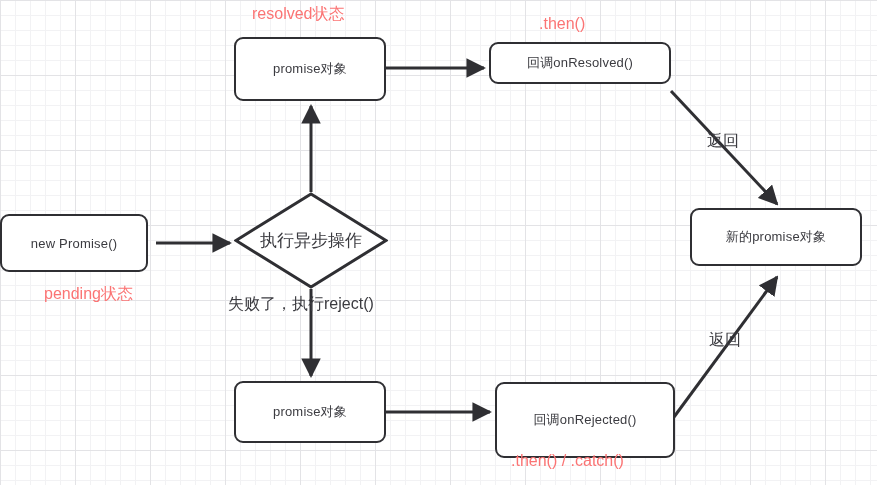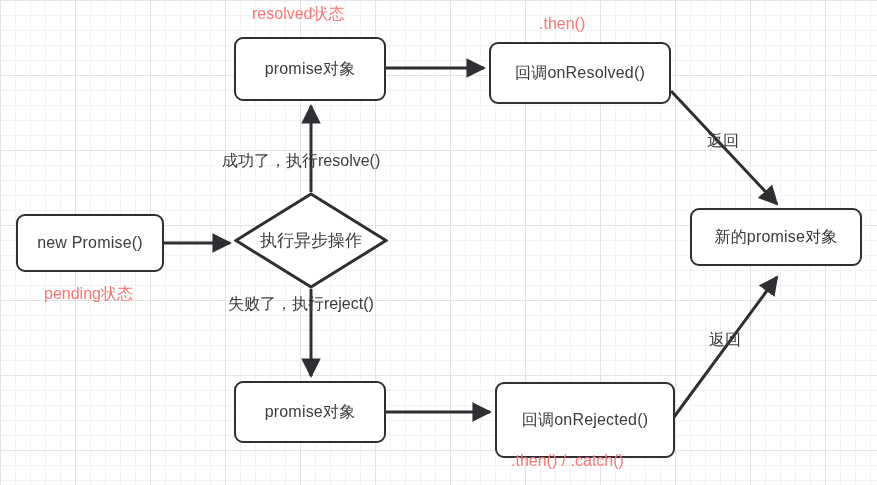--- a/index.html
+++ b/index.html
@@ -37,21 +37,21 @@
   .node {
     position: absolute;
     box-sizing: border-box;
     background: #ffffff;
     border: 2.5px solid #2f2f33;
     border-radius: 9px;
     display: flex;
     align-items: center;
     justify-content: center;
     color: #3b3b40;
-    font-size: 16px;
+    font-size: 13px;
     letter-spacing: 0.2px;
     white-space: nowrap;
   }
   .diamond-wrap {
     position: absolute;
     display: flex;
     align-items: center;
     justify-content: center;
   }
   .diamond-wrap svg {
@@ -104,40 +104,40 @@
       <path d="M 386 68 L 484 68"></path>
 
       <path d="M 386 412 L 490 412"></path>
 
       <path d="M 671 91 L 777 204"></path>
 
       <path d="M 674 417 L 777 277"></path>
     </g>
   </svg>
 
-  <div class="node" style="left:16px; top:214px; width:148px; height:58px;align-items:center;">
+  <div class="node" style="left:0; top:214px; width:148px; height:58px;align-items:center;">
     <span>new Promise()</span>
   </div>
 
   <div class="diamond-wrap" style="left:234px; top:192px; width:154px; height:97px;">
     <svg width="154" height="97" viewBox="0 0 154 97" xmlns="http://www.w3.org/2000/svg">
       <polygon points="77,2 152,48.5 77,95 2,48.5" fill="#ffffff" stroke="#2f2f33" stroke-width="3"></polygon>
     </svg>
     <span class="diamond-label">执行异步操作</span>
   </div>
 
   <div class="node" style="left:234px; top:37px; width:152px; height:64px;">
     <span>promise对象</span>
   </div>
 
   <div class="node" style="left:234px; top:381px; width:152px; height:62px;">
     <span>promise对象</span>
   </div>
 
-  <div class="node" style="left:489px; top:42px; width:182px; height:62px;">
+  <div class="node" style="left:489px; top:42px; width:182px; height:42px;">
     <span>回调onResolved()</span>
   </div>
 
   <div class="node" style="left:495px; top:382px; width:180px; height:76px;">
     <span>回调onRejected()</span>
   </div>
 
   <div class="node" style="left:690px; top:208px; width:172px; height:58px;">
     <span>新的promise对象</span>
   </div>
@@ -152,23 +152,20 @@
 
 
   <div class="state-label" style="left:539px; top:15px;">
     <span>.then()</span>
   </div>
 
   <div class="state-label" style="left:511px; top:452px;">
     <span>.then() / .catch()</span>
   </div>
 
-  <div class="edge-label" style="left:222px; top:151px;">
-    <span>成功了，执行resolve()</span>
-  </div>
 
   <div class="edge-label" style="left:228px; top:294px;">
     <span>失败了，执行reject()</span>
   </div>
 
   <div class="edge-label" style="left:707px; top:131px;">
     <span>返回</span>
   </div>
 
   <div class="edge-label" style="left:709px; top:330px;">

